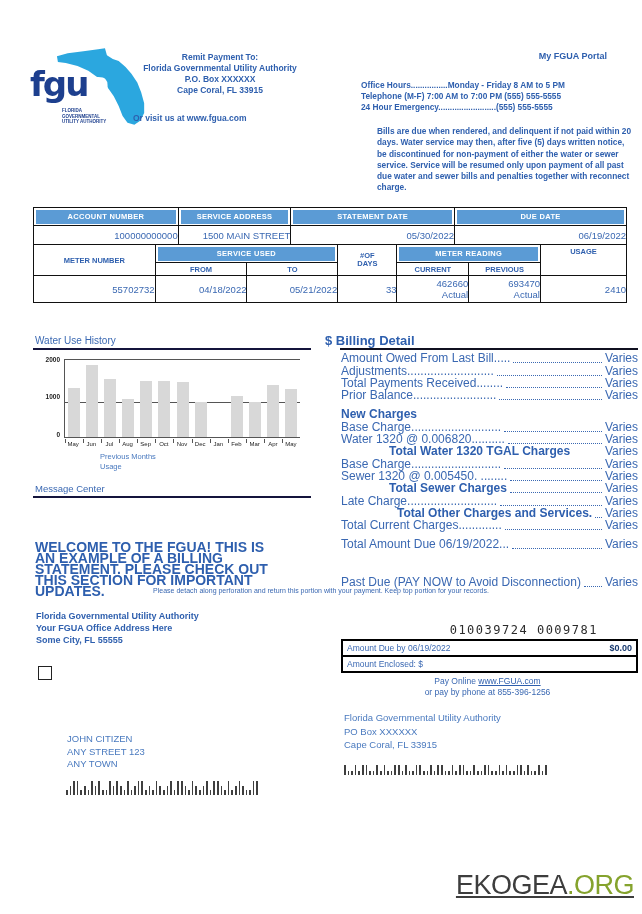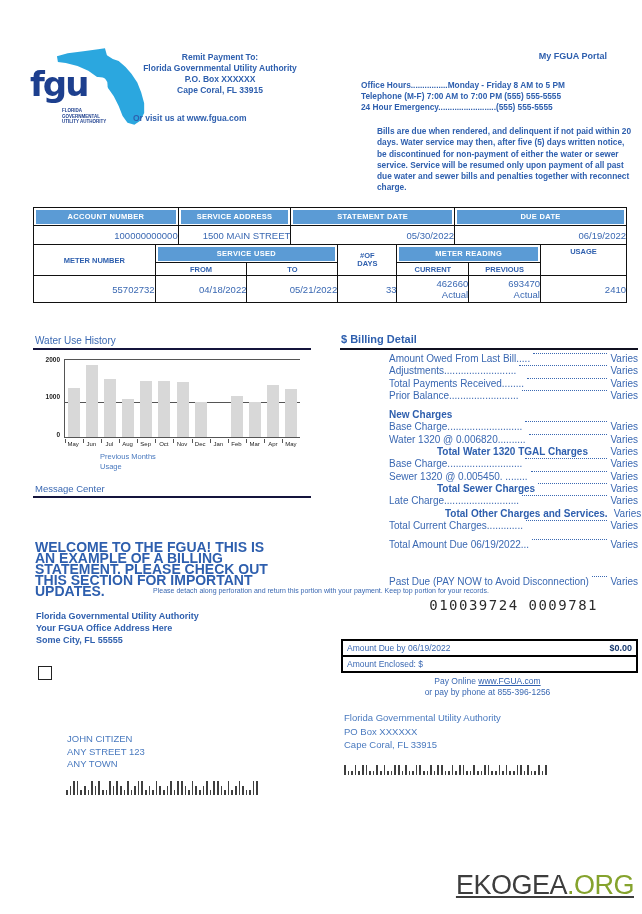--- a/index.html
+++ b/index.html
@@ -58,38 +58,38 @@
   .caption{position:absolute;left:100px;top:452px;font-size:7.5px;color:#4a7abf;
            white-space:pre-line;line-height:9.5px;}
 
   
   .mc-title{position:absolute;left:35px;top:483px;font-size:9.5px;color:#3a68b2;}
   .mc-rule{position:absolute;left:33px;top:496px;width:278px;height:1.5px;background:#14143c;}
   .mc-body{position:absolute;left:35px;top:542px;width:248px;font-size:14px;font-weight:bold;
            color:#2e5fae;line-height:11px;}
 
   
-  .bd-title{position:absolute;left:341px;top:333px;font-size:11px;font-weight:bold;color:#2e5fae;}
+  .bd-title{position:absolute;left:325px;top:333px;font-size:13px;font-weight:bold;color:#2e5fae;}
   .bd-rule{position:absolute;left:340px;top:348px;width:298px;height:2px;background:#101020;}
   .billing{position:absolute;left:341px;top:353px;width:297px;}
-  .bill-row{display:flex;align-items:flex-start;height:12.3px;font-size:10px;color:#3a68b2;margin-left:48px;}
+  .bill-row{display:flex;align-items:flex-end;height:12.3px;font-size:12px;color:#3a68b2;}
   .bill-row.b .bl-label{font-weight:bold;color:#2e5fae;}
   .bill-row.ind1 .bl-label{margin-left:48px;}
   .bill-row.ind2 .bl-label{margin-left:56px;}
   .bl-label{white-space:nowrap;}
   .leader{flex:1;border-bottom:1px dotted #3a68b2;margin:0 3px 2px 3px;}
   .leader.noline{border-bottom:none;}
   .bl-value{white-space:nowrap;}
   .sp{height:7px;}
   .sp-big{height:25px;}
 
   
   .detach{position:absolute;left:0;top:587px;width:100%;text-align:center;font-size:7px;color:#3a68b2;}
-  .ocr{position:absolute;right:44px;top:597px;font-family:"DejaVu Sans Mono",monospace;
-       font-size:14px;color:#2b2b2b;letter-spacing:1.5px;}
+  .ocr{position:absolute;right:44px;top:623px;font-family:"DejaVu Sans Mono",monospace;
+       font-size:12px;color:#2b2b2b;letter-spacing:1.5px;}
   .stub-addr{position:absolute;left:36px;top:610px;font-size:9px;font-weight:bold;color:#2e5fae;
              line-height:12px;}
   .amt{position:absolute;left:341px;top:639px;width:293px;border:2px solid #000;background:#fff;}
   .amt-row{display:flex;justify-content:space-between;align-items:center;height:14px;
            padding:0 4px;font-size:8.5px;color:#3a68b2;}
   .amt-row.first{border-bottom:2px solid #000;}
   .amt-val{font-weight:bold;color:#16386e;font-size:9px;}
   .cb{position:absolute;left:38px;top:666px;width:12px;height:12px;border:1.5px solid #222;
       background:#fff;cursor:pointer;}
   .cb-text{position:absolute;left:66px;top:665px;width:125px;font-size:7.5px;color:#3a68b2;

